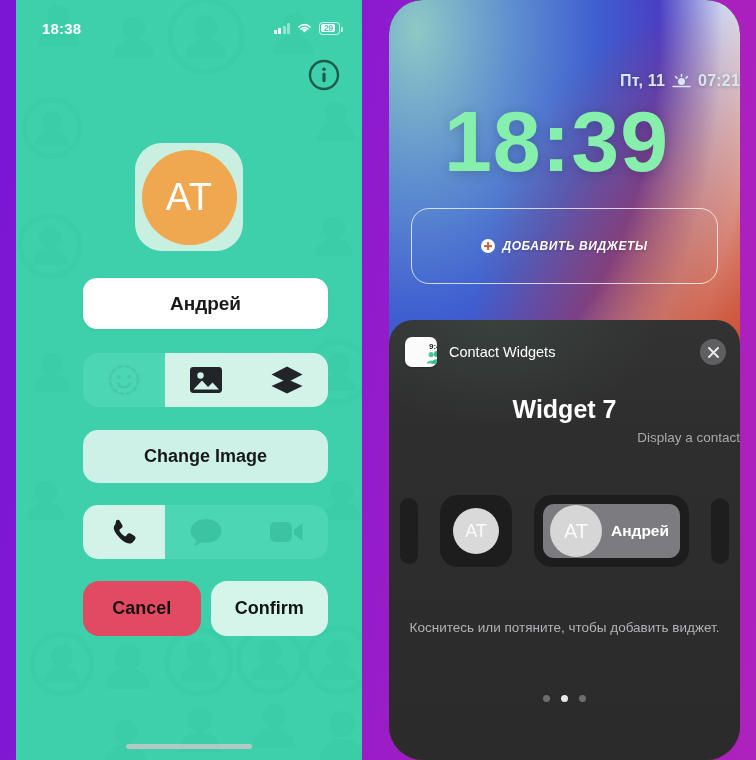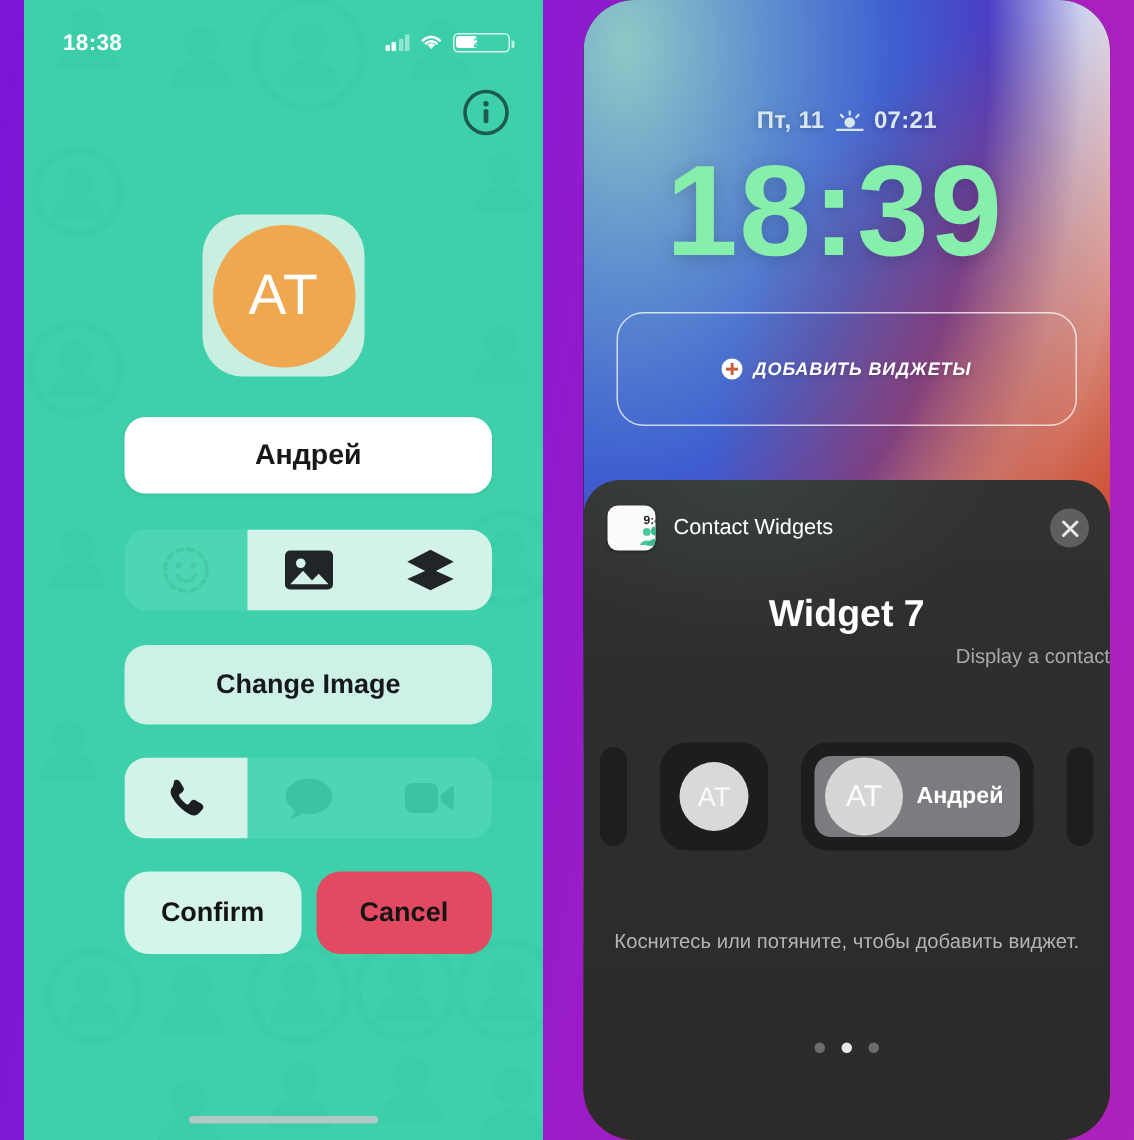--- a/index.html
+++ b/index.html
@@ -50,21 +50,21 @@
   }
   .sb-right { display: flex; align-items: center; gap: 6px; }
   .sig { display: flex; align-items: flex-end; gap: 1.5px; height: 11px; }
   .sig i { display: block; width: 3px; background: #ffffff; border-radius: 0.5px; opacity: .92; }
   .sig i:nth-child(1) { height: 4px; }
   .sig i:nth-child(2) { height: 6px; }
   .sig i:nth-child(3) { height: 8px; opacity: .45; }
   .sig i:nth-child(4) { height: 11px; opacity: .45; }
   .batt {
     position: relative;
-    width: 38px; height: 13px;
+    width: 21px; height: 13px;
     border-radius: 3.5px;
     border: 1.4px solid rgba(255,255,255,.8);
     display: flex; align-items: center; justify-content: center;
   }
   .batt::after {
     content: ''; position: absolute; right: -3.5px; top: 4px;
     width: 2px; height: 5px; border-radius: 0 1px 1px 0;
     background: rgba(255,255,255,.65);
   }
   .batt-fill {
@@ -183,21 +183,21 @@
     position: absolute; inset: 0;
     background: radial-gradient(120% 85% at 92% 50%, rgba(201,66,35,.9) 0%, rgba(201,66,35,.45) 30%, rgba(0,0,0,0) 58%);
   }
 
   .lockline {
     position: absolute; top: 72px; left: 0; right: 0;
     text-align: center;
     color: #d8e6f2;
     font-size: 16px; font-weight: bold;
     letter-spacing: .2px;
-    display: flex; align-items: center; justify-content: center; gap: 7px;
+    display: flex; align-items: center; justify-content: flex-end; gap: 7px;
     text-shadow: 0 1px 4px rgba(0,0,0,.25);
   }
   .lockclock {
     position: absolute; top: 96px; left: 0; right: 16px;
     text-align: center;
     color: #86efac;
     font-size: 86px;
     font-weight: bold;
     letter-spacing: 1px;
     line-height: 1.05;
@@ -516,25 +516,25 @@
         </div>
         <div class="seg-item">
           <svg width="38" height="28" viewBox="0 0 38 28">
             <rect x="2" y="4" width="22" height="20" rx="5" fill="#3cc4a2"></rect>
             <path d="M26 11.5 L34.5 5.5 L34.5 22.5 L26 16.5 Z" fill="#3cc4a2"></path>
           </svg>
         </div>
       </div>
 
       <div class="act-row">
+        <div class="act-btn act-cancel">
+          <span>Cancel</span>
+        </div>
         <div class="act-btn act-confirm">
           <span>Confirm</span>
-        </div>
-        <div class="act-btn act-cancel">
-          <span>Cancel</span>
         </div>
       </div>
 
       <div class="home-ind"></div>
     </div>
   </div>
 
   <div class="phone-right">
     <div class="wallpaper"></div>
 

